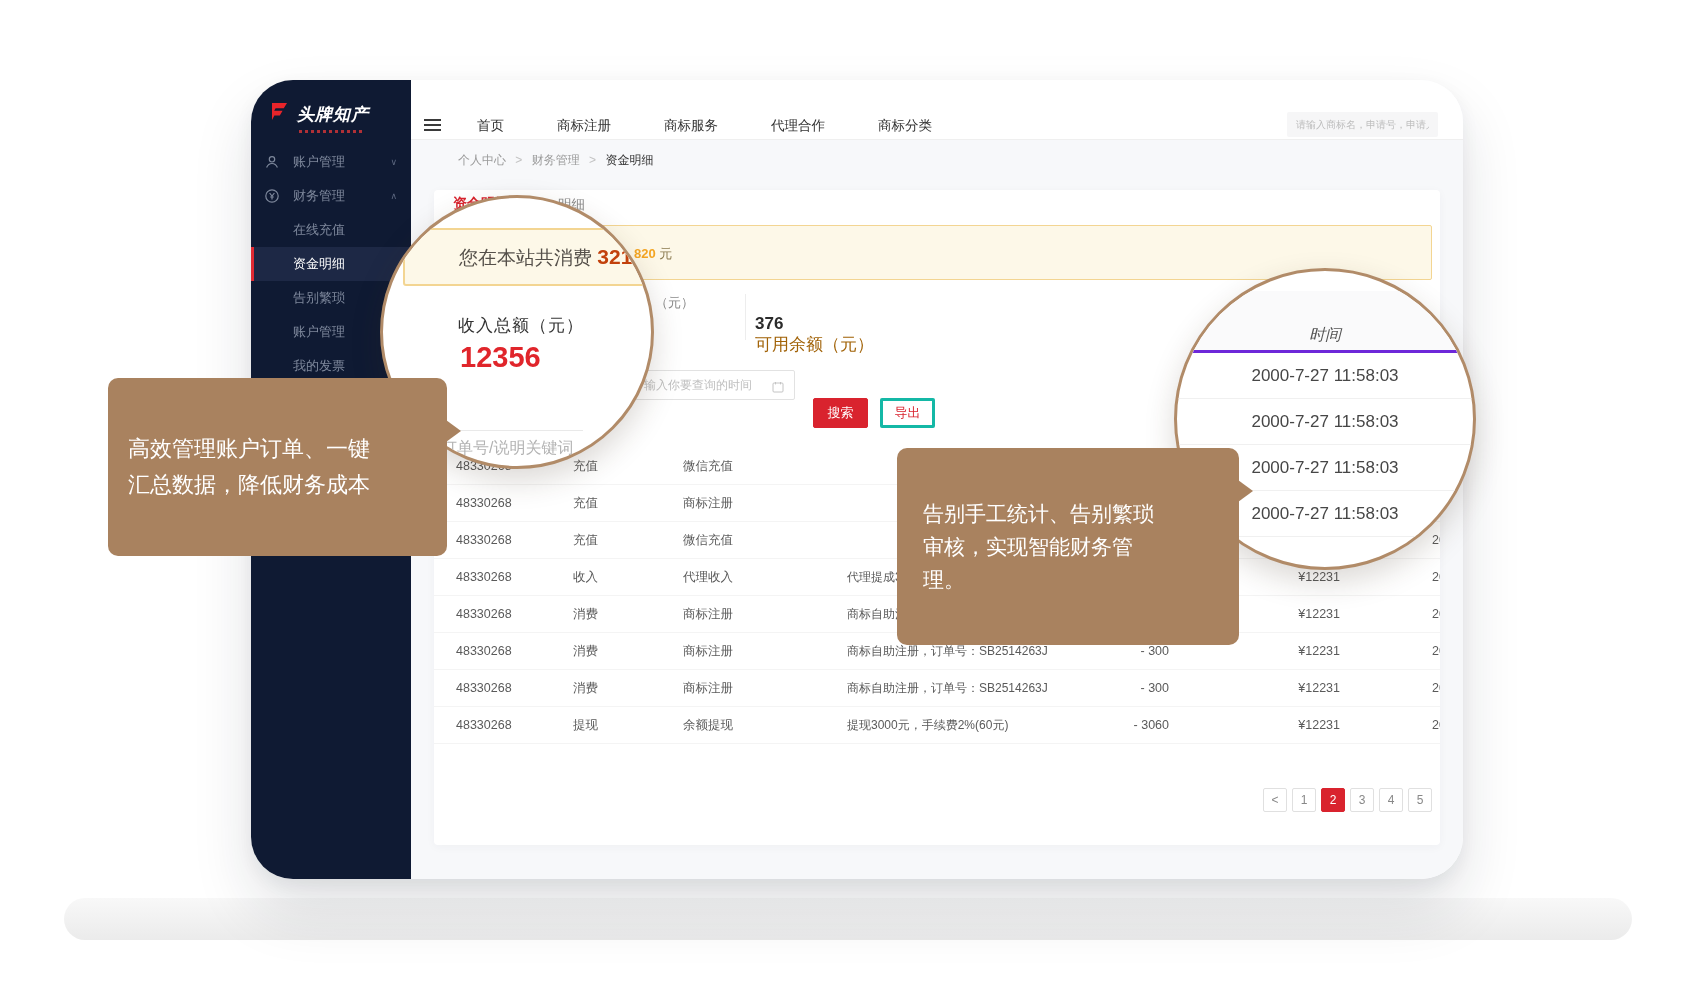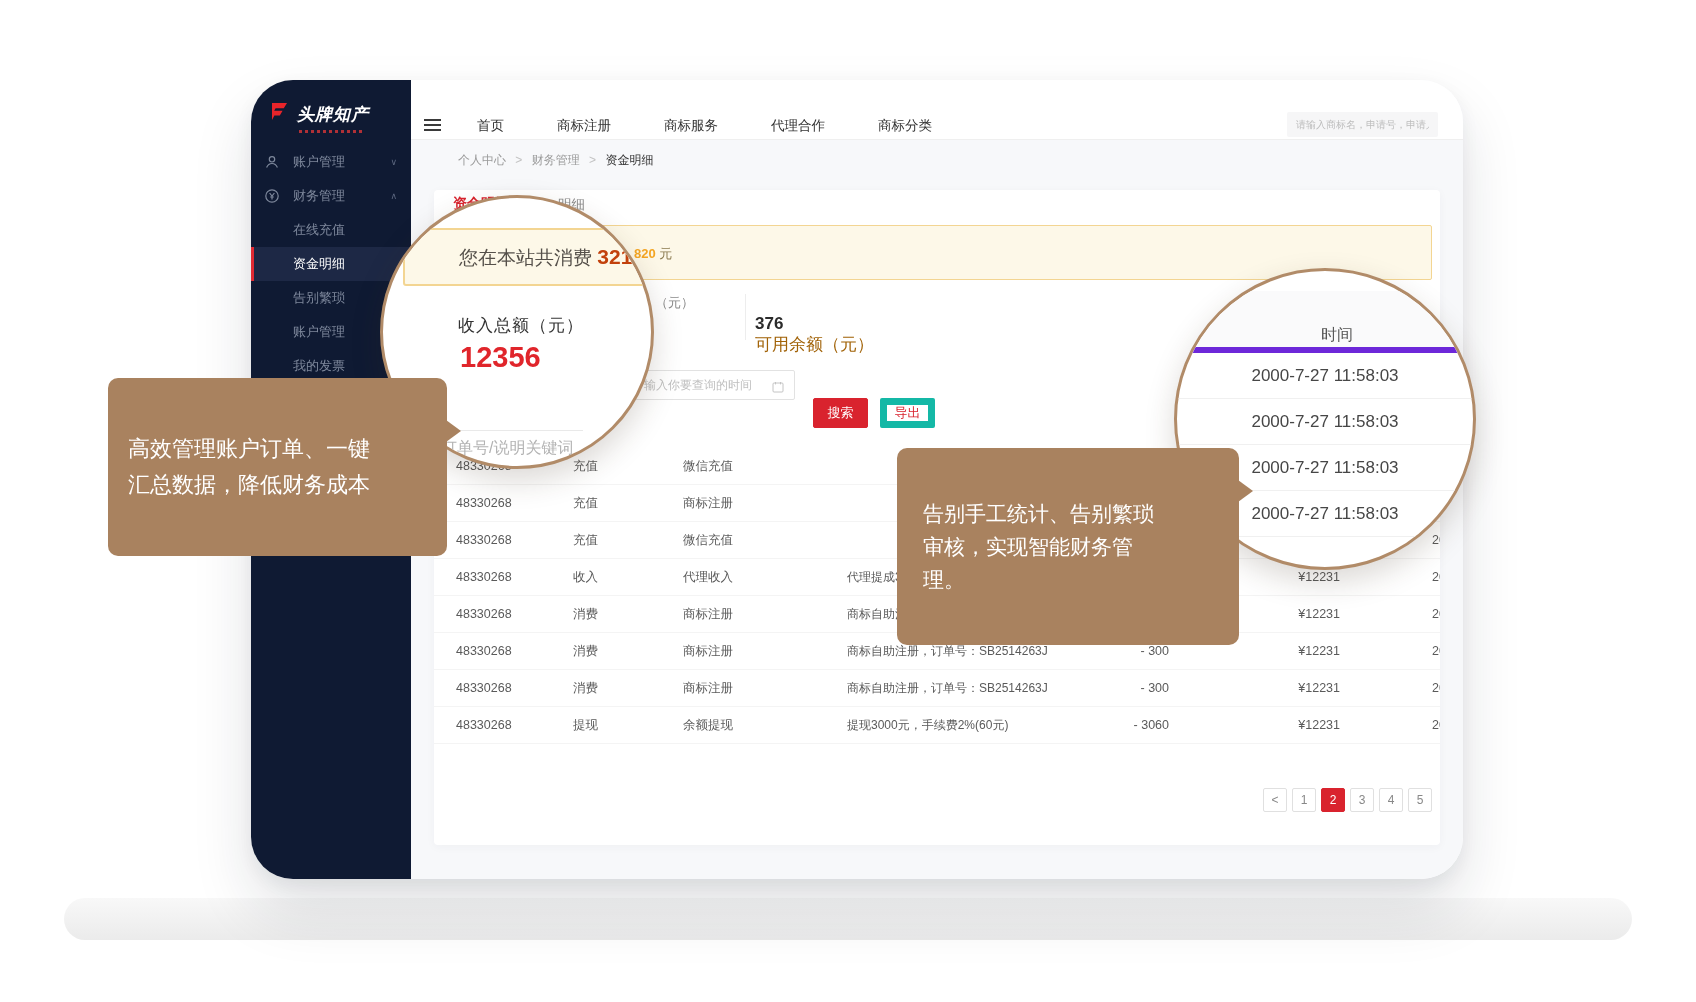--- a/index.html
+++ b/index.html
@@ -64,21 +64,21 @@
 
   .f-input { position:absolute; top:180px; height:30px; border:1px solid #e2e2e2; border-radius:2px;
              background:#fff; font-size:12px; color:#555; padding:0 8px; }
   .f-input::placeholder { color:#bfbfbf; }
   #kw-input { left:9px; width:182px; }
   #time-input { left:201px; width:160px; padding-right:26px; }
   .cal-icon { position:absolute; left:338px; top:189px; width:12px; height:12px; }
   .btn { position:absolute; top:180px; width:55px; height:30px; border-radius:2px; font-size:13px;
          display:flex; align-items:center; justify-content:center; cursor:pointer;margin-top:28px; }
   .btn-search { left:379px; background:#d9232e; color:#fff; border:1px solid #d9232e; }
-  .btn-export { left:446px; background:#fff; color:#d9232e; border:7px solid #14b8a6; }
+  .btn-export { left:446px; background:#fff; color:#d9232e; border:3px solid #14b8a6; }
 
   
   .tgrid { display:grid; grid-template-columns:122px 110px 165px 248px 100px 170px 200px; align-items:center; }
   .thead { position:absolute; left:0; top:228px; width:1117px; height:30px; background:#fafafb;
            border-top:1px solid #f3f3f3; border-bottom:1px solid #f3f3f3;
            font-size:12.5px; color:#7c7c7c; }
   .tbody { position:absolute; left:0; top:258px; width:1117px; }
   .trow { height:37px; border-bottom:1px solid #f4f4f4; font-size:12.5px; color:#5a5a5a; }
   .c-order { padding-left:22px; }
   .c-type, .c-project { padding-left:17px; }
@@ -101,23 +101,23 @@
 
   .mag-banner { position:absolute; left:20px; top:30px; width:320px; height:58px;
                 background:#fdf8e8; border:2px solid #f3d592; border-radius:3px;
                 line-height:54px; padding-left:54px; font-size:19px; color:#55504a; white-space:nowrap; }
   .mag-banner b { color:#c2410c; font-weight:bold; font-size:21px; }
   .mag-income-label { position:absolute; left:75px; top:116px; font-size:17px; color:#333; letter-spacing:1px; }
   .mag-income-value { position:absolute; left:77px; top:143px; font-size:29px; font-weight:bold; color:#e0252b; }
   .mag-kw-line { position:absolute; left:0; top:232px; width:200px; border-top:1px solid #e9e9e9; }
   .mag-kw { position:absolute; left:58px; top:240px; font-size:16px; color:#b3b3b3; white-space:nowrap; }
 
-  .mag-time-head { position:absolute; left:12px; top:20px; width:100%; height:62px; background:#fafafb;
-                   border-bottom:6px solid #6d28d9; text-align:center; line-height:88px;
-                   font-size:16px; color:#555; }
+  .mag-time-head { position:absolute; left:0; top:20px; width:100%; height:62px; background:#fafafb;
+                   border-bottom:3px solid #6d28d9; text-align:center; line-height:88px;
+                   font-size:16px; color:#555;font-style:italic; }
   .mag-time-rows { position:absolute; left:0; top:82px; width:100%; }
   .mag-time-row { height:46px; line-height:46px; text-align:center; font-size:17px; color:#464646;
                   border-bottom:1px solid #f0f0f0; white-space:nowrap; }
 
   
   .bubble { position:absolute; background:#a9825f; border-radius:10px; color:#fff;
             white-space:pre-line; z-index:7; }
   #bubble-left { left:108px; top:378px; width:339px; padding:17px 20px;
                  font-size:22px; line-height:36px; }
   #bubble-right { left:897px; top:448px; width:342px; padding:16px 26px;

